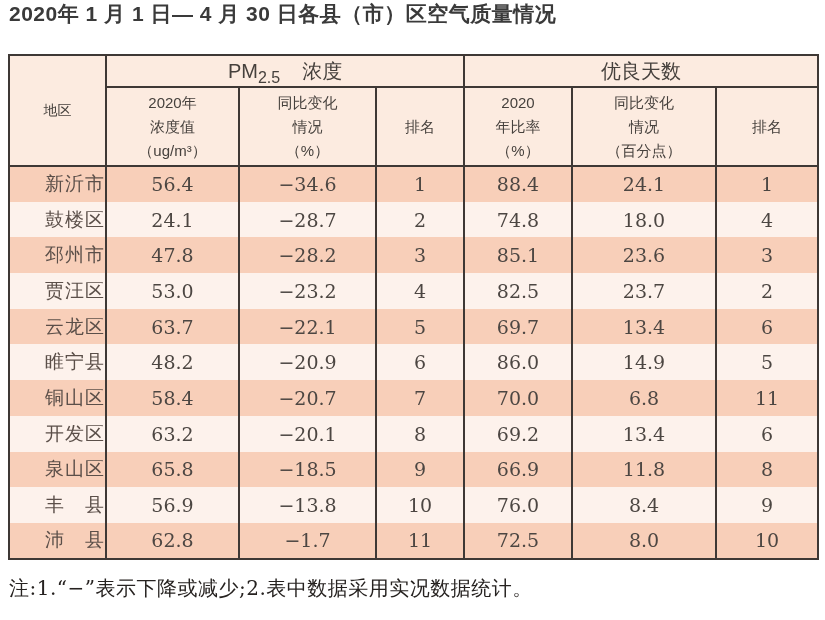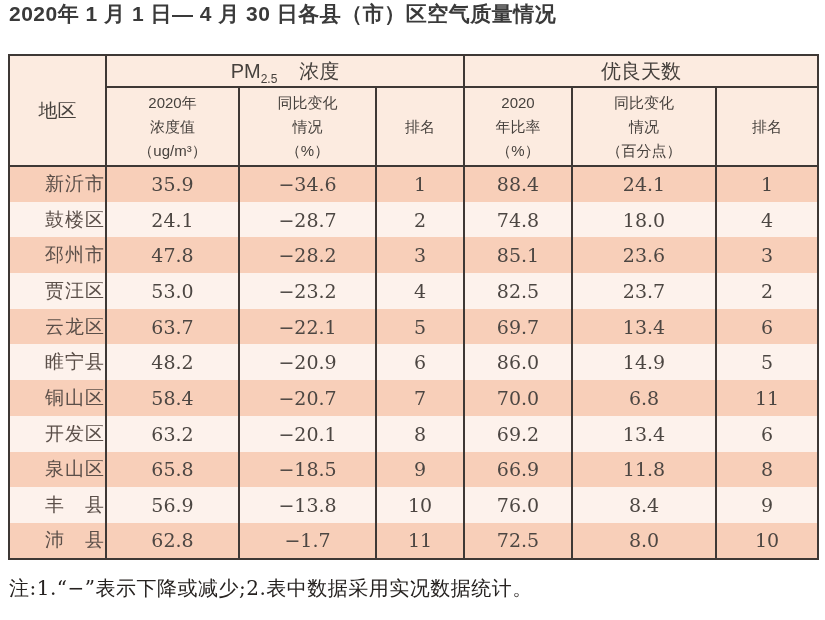--- a/index.html
+++ b/index.html
@@ -34,24 +34,24 @@
   thead th {
     border: 2px solid var(--border);
     background: var(--header-bg);
     font-weight: 400;
     color: #46413d;
     text-align: center;
     vertical-align: middle;
     padding: 0;
   }
   th.group-cell { height: 32px; font-size: 20px; }
-  th.region-cell { font-size: 19px; }
+  th.region-cell { font-size: 14px; }
   th.sub-cell { height: 79px; font-size: 15px; line-height: 24px; }
   .hl { display: block; }
-  sub.pm-sub { font-size: 12px; line-height: 0; }
+  sub.pm-sub { font-size: 16px; line-height: 0; }
   .gname { margin-left: 22px; }
   tbody td {
     border-left: 2px solid var(--border);
     height: 35.7px;
     text-align: center;
     vertical-align: middle;
     padding: 0;
   }
   tbody tr:nth-child(odd) td { background: var(--stripe-dark); }
   tbody tr:nth-child(even) td { background: var(--stripe-light); }
@@ -119,21 +119,21 @@
           <span class="hl">（百分点）</span>
         </th>
         <th class="sub-cell">
           <span class="hl">排名</span>
         </th>
       </tr>
     </thead>
     <tbody>
   <tr>
     <td class="region">新沂市</td>
-    <td class="num">35.9</td>
+    <td class="num">56.4</td>
     <td class="num">−34.6</td>
     <td class="num">1</td>
     <td class="num">88.4</td>
     <td class="num">24.1</td>
     <td class="num">1</td>
   </tr>
 
   <tr>
     <td class="region">鼓楼区</td>
     <td class="num">24.1</td>

